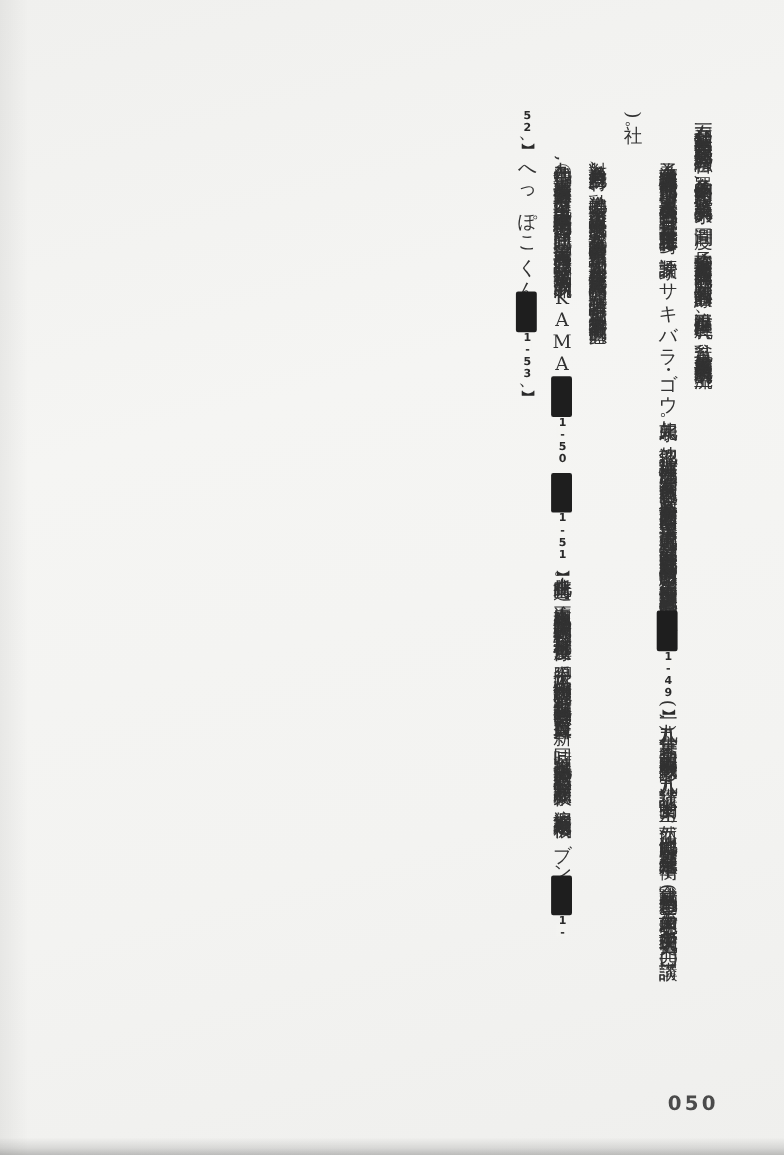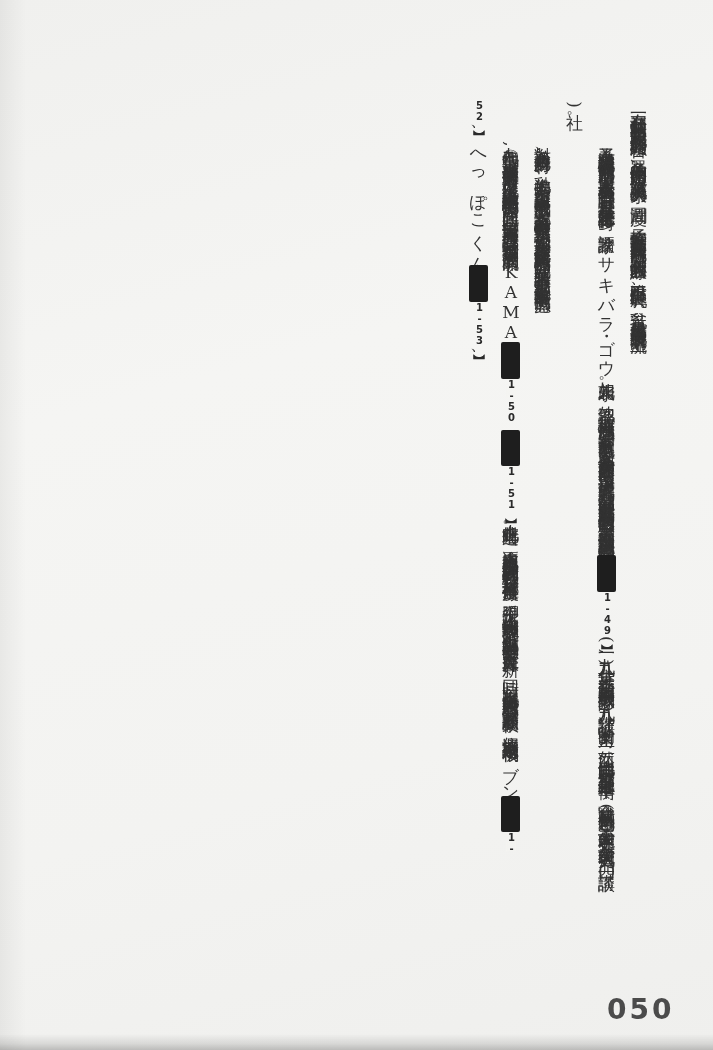--- a/index.html
+++ b/index.html
@@ -86,21 +86,21 @@
   .upright-latin {
     text-orientation: upright;
     letter-spacing: 0;
   }
 
   .page-number {
     position: absolute;
     left: 607px;
     top: 993px;
     font-family: "DejaVu Sans", sans-serif;
-    font-size: 28px;
+    font-size: 18px;
     font-weight: bold;
     letter-spacing: 3px;
     color: #4b4b4b;
   }
 </style>
 </head>
 <body>
 
 <div class="page">
 

